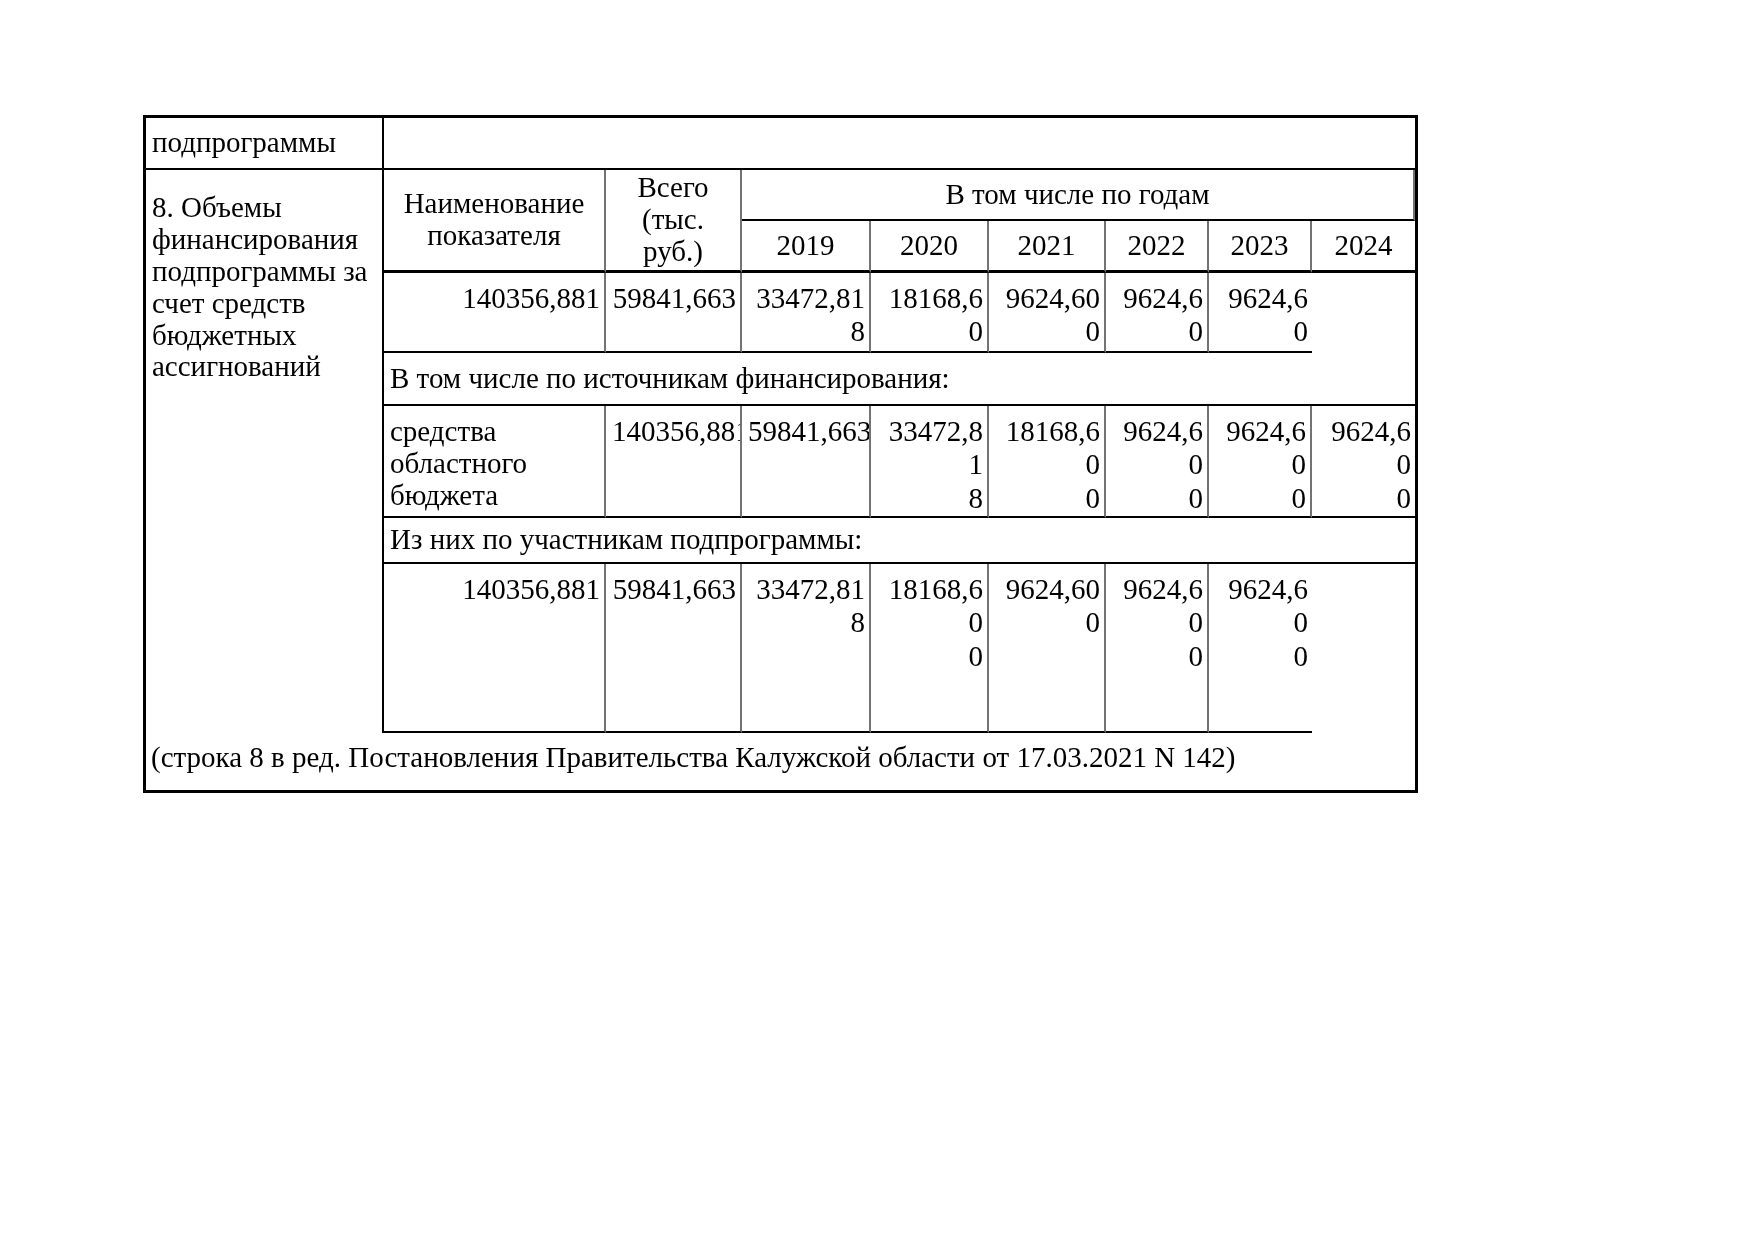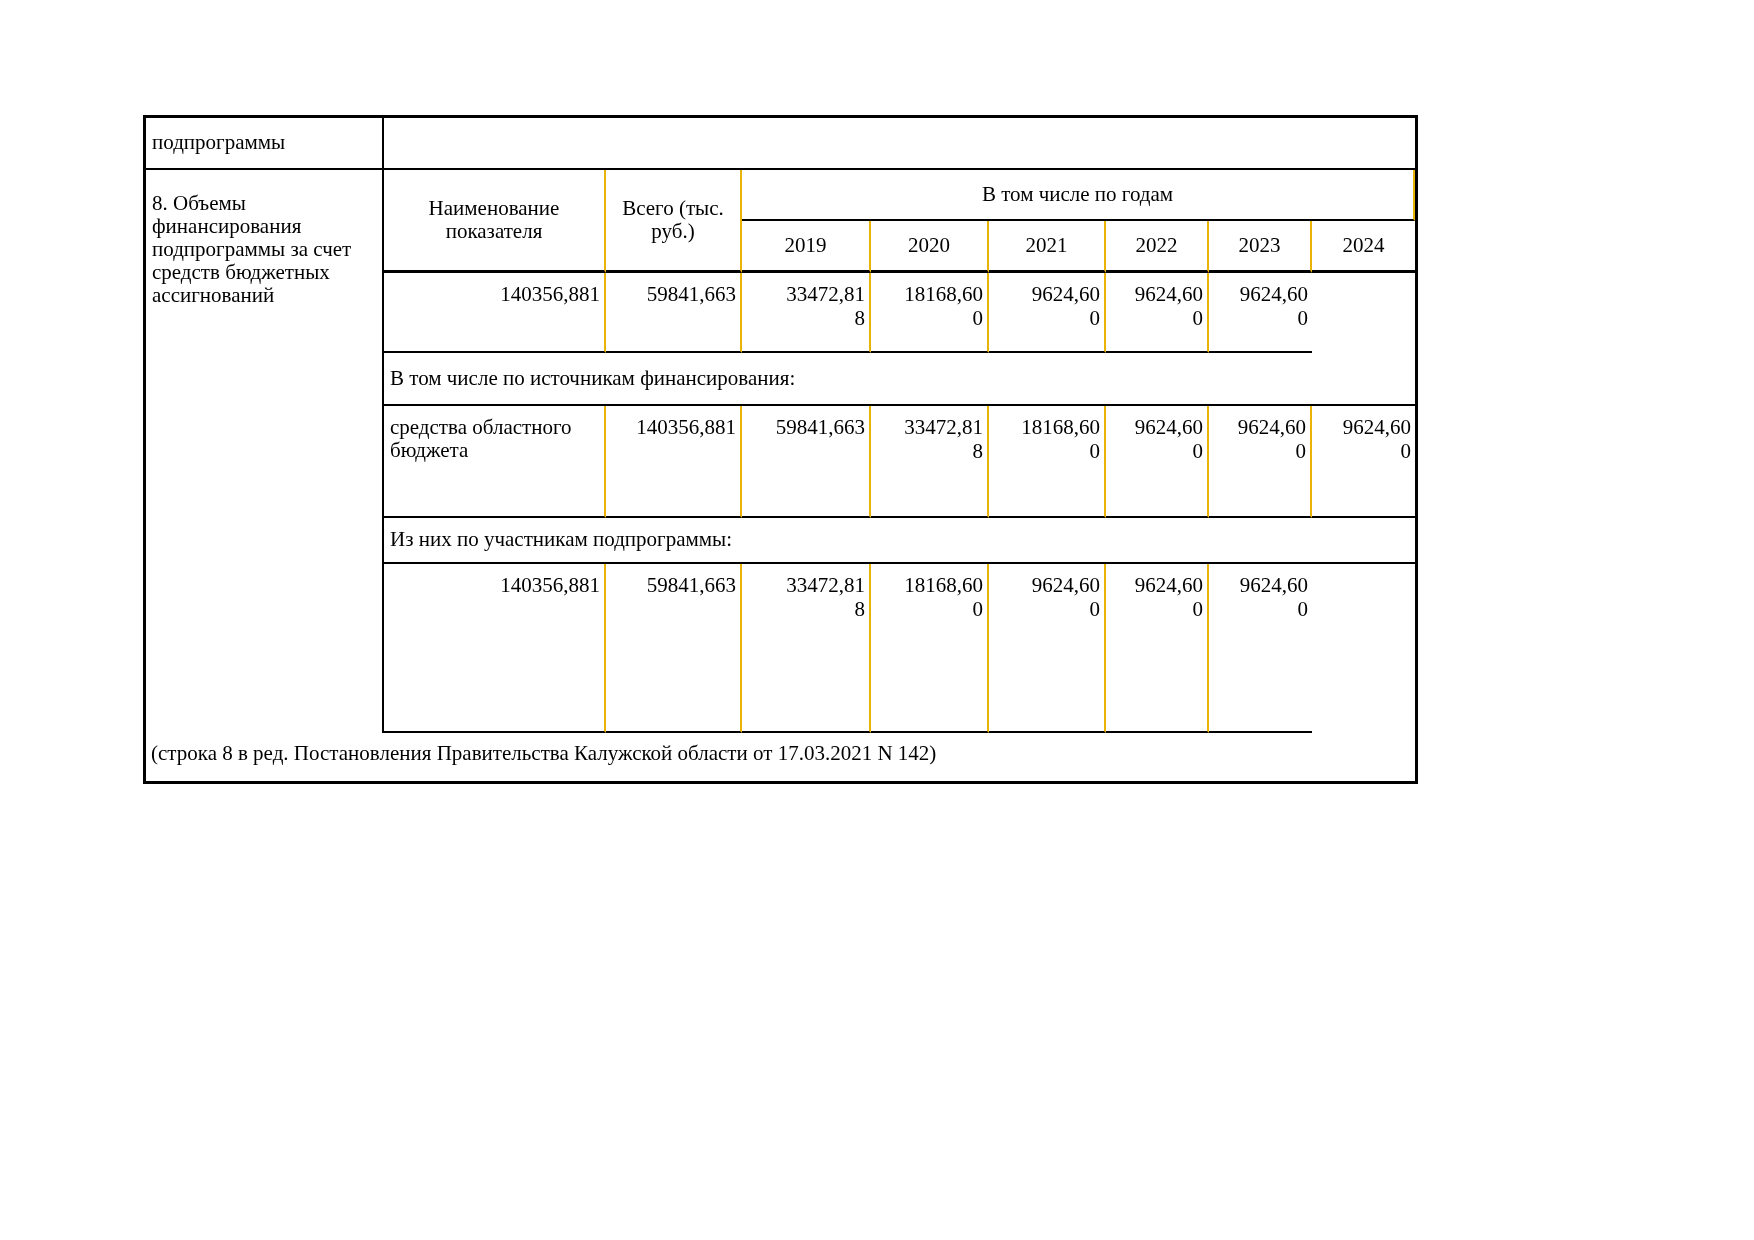--- a/index.html
+++ b/index.html
@@ -20,21 +20,21 @@
     overflow: hidden;
   }
   .doc-table {
     position: absolute;
     left: 143px;
     top: 115px;
     width: 1275px;
     border: 3px solid #000000;
     box-sizing: border-box;
     background: #ffffff;
-    font-size: 21px;
+    font-size: 29px;
     line-height: 1.1;
   }
   .trow { display: flex; box-sizing: border-box; }
   .row1 { height: 52px; border-bottom: 2px solid #000; }
   .cell { box-sizing: border-box; }
   .left-cell {
     width: 238px;
     flex: 0 0 238px;
     border-right: 2px solid #000;
     padding: 4px 8px 4px 6px;
@@ -44,21 +44,21 @@
   .r2left { padding-top: 22px; }
   
   .nested {
     display: grid;
     grid-template-columns: 222px 136px 129px 118px 117px 103px 103px 103px;
     grid-template-rows: 51px 52px 80px 53px 112px 46px 169px;
     box-sizing: border-box;
   }
   .ncell {
     box-sizing: border-box;
-    border-right: 2px solid #eab308;
+    border-right: 2px solid #737373;
     border-bottom: 2px solid #000;
     overflow: hidden;
   }
   .ncell.last { border-right: none; }
   .hdr {
     display: flex;
     align-items: center;
     justify-content: center;
     text-align: center;
     padding: 2px 4px;

